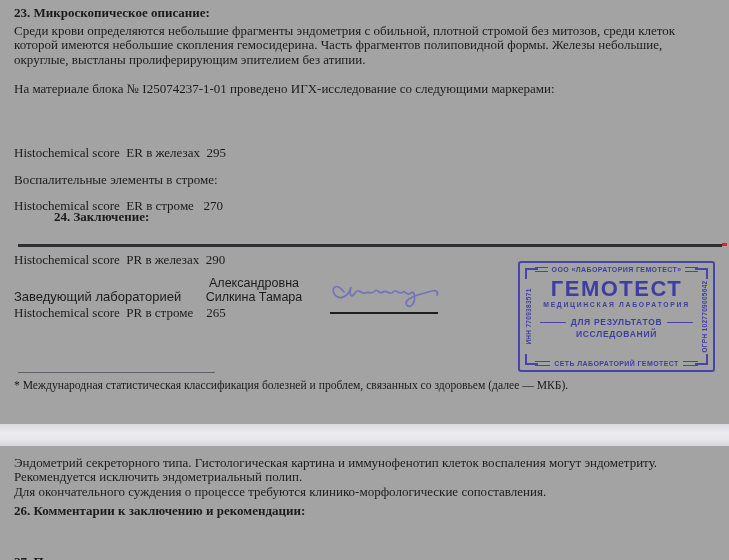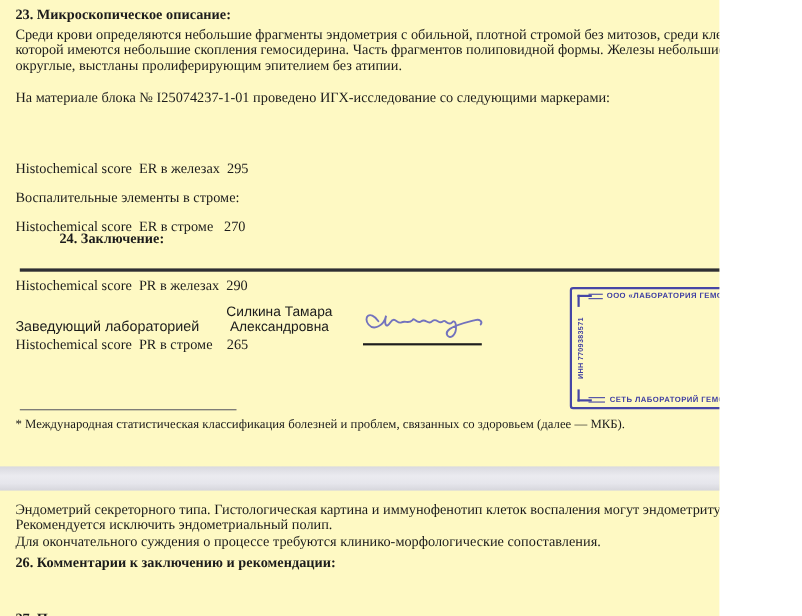--- a/index.html
+++ b/index.html
@@ -1,19 +1,19 @@
 <!DOCTYPE html>
 <html><head>
 <meta charset="utf-8">
 <style>
   html,body{margin:0;padding:0;}
   .page{
     position:relative;
-    width:654px;height:560px;
-    background:#fef9c3;
+    width:729px;height:560px;
+    background:#a3a3a3;
     overflow:hidden;
     font-family:"Liberation Serif", serif;
     color:#1b1b1b;
   }
   .abs{position:absolute;}
   .serif{font-family:"Liberation Serif", serif;}
   .sans{font-family:"Liberation Sans", sans-serif;}
   .bold{font-weight:bold;}
   .body-text{font-size:13px;line-height:14.4px;}
   .pre{white-space:pre;margin-top:40px;}
@@ -105,22 +105,22 @@
 
   <div class="abs inflam serif body-text">Воспалительные элементы в строме:</div>
 
   <div class="abs h24 bold serif">24. Заключение:</div>
 
   <div class="abs rule-thick"></div>
   <div class="abs red-tick"></div>
 
   <div class="abs role sans">Заведующий лабораторией</div>
   <div class="abs name sans">
+    <div>Александровна</div>
     <div>Силкина Тамара</div>
-    <div>Александровна</div>
   </div>
   <svg class="abs sig" viewBox="0 0 116 36" xmlns="http://www.w3.org/2000/svg">
     <path d="M16,16 C8,5 2,13 7,19 C12,25 21,20 23,11 C21,19 23,23 27,17 C31,11 33,19 37,17 C41,15 43,19 47,15 C49,12 51,19 55,16 C59,13 61,20 65,16 C69,12 71,20 75,16 C77,14 79,21 83,17 C87,13 88,25 84,29 C80,33 75,27 81,23 C87,19 96,17 104,15 C108,14 111,16 109,19" fill="none" stroke="#7373bd" stroke-width="1.7" stroke-linecap="round"></path>
   </svg>
   <div class="abs sig-line"></div>
 
   <div class="abs stamp">
     <div class="corner tl"></div>
     <div class="corner tr"></div>
     <div class="corner bl"></div>
@@ -129,20 +129,30 @@
       <span class="dline"></span>
       <span class="stamp-small">ООО «ЛАБОРАТОРИЯ ГЕМОТЕСТ»</span>
       <span class="dline"></span>
     </div>
     <div class="stamp-side left">
       <span>ИНН 7709383571</span>
     </div>
     <div class="stamp-side right">
       <span>ОГРН 1027709005642</span>
     </div>
+    <div class="stamp-center">
+      <div class="stamp-brand">ГЕМОТЕСТ</div>
+      <div class="stamp-sub">МЕДИЦИНСКАЯ ЛАБОРАТОРИЯ</div>
+      <div class="stamp-for">
+        <span class="sline"></span>
+        <span class="stamp-for-text">ДЛЯ РЕЗУЛЬТАТОВ</span>
+        <span class="sline"></span>
+      </div>
+      <div class="stamp-for2">ИССЛЕДОВАНИЙ</div>
+    </div>
     <div class="stamp-row bottom">
       <span class="dline"></span>
       <span class="stamp-small">СЕТЬ ЛАБОРАТОРИЙ ГЕМОТЕСТ</span>
       <span class="dline"></span>
     </div>
   </div>
 
   <div class="abs rule-thin"></div>
   <div class="abs footnote serif">* Международная статистическая классификация болезней и проблем, связанных со здоровьем (далее — МКБ).</div>
 

